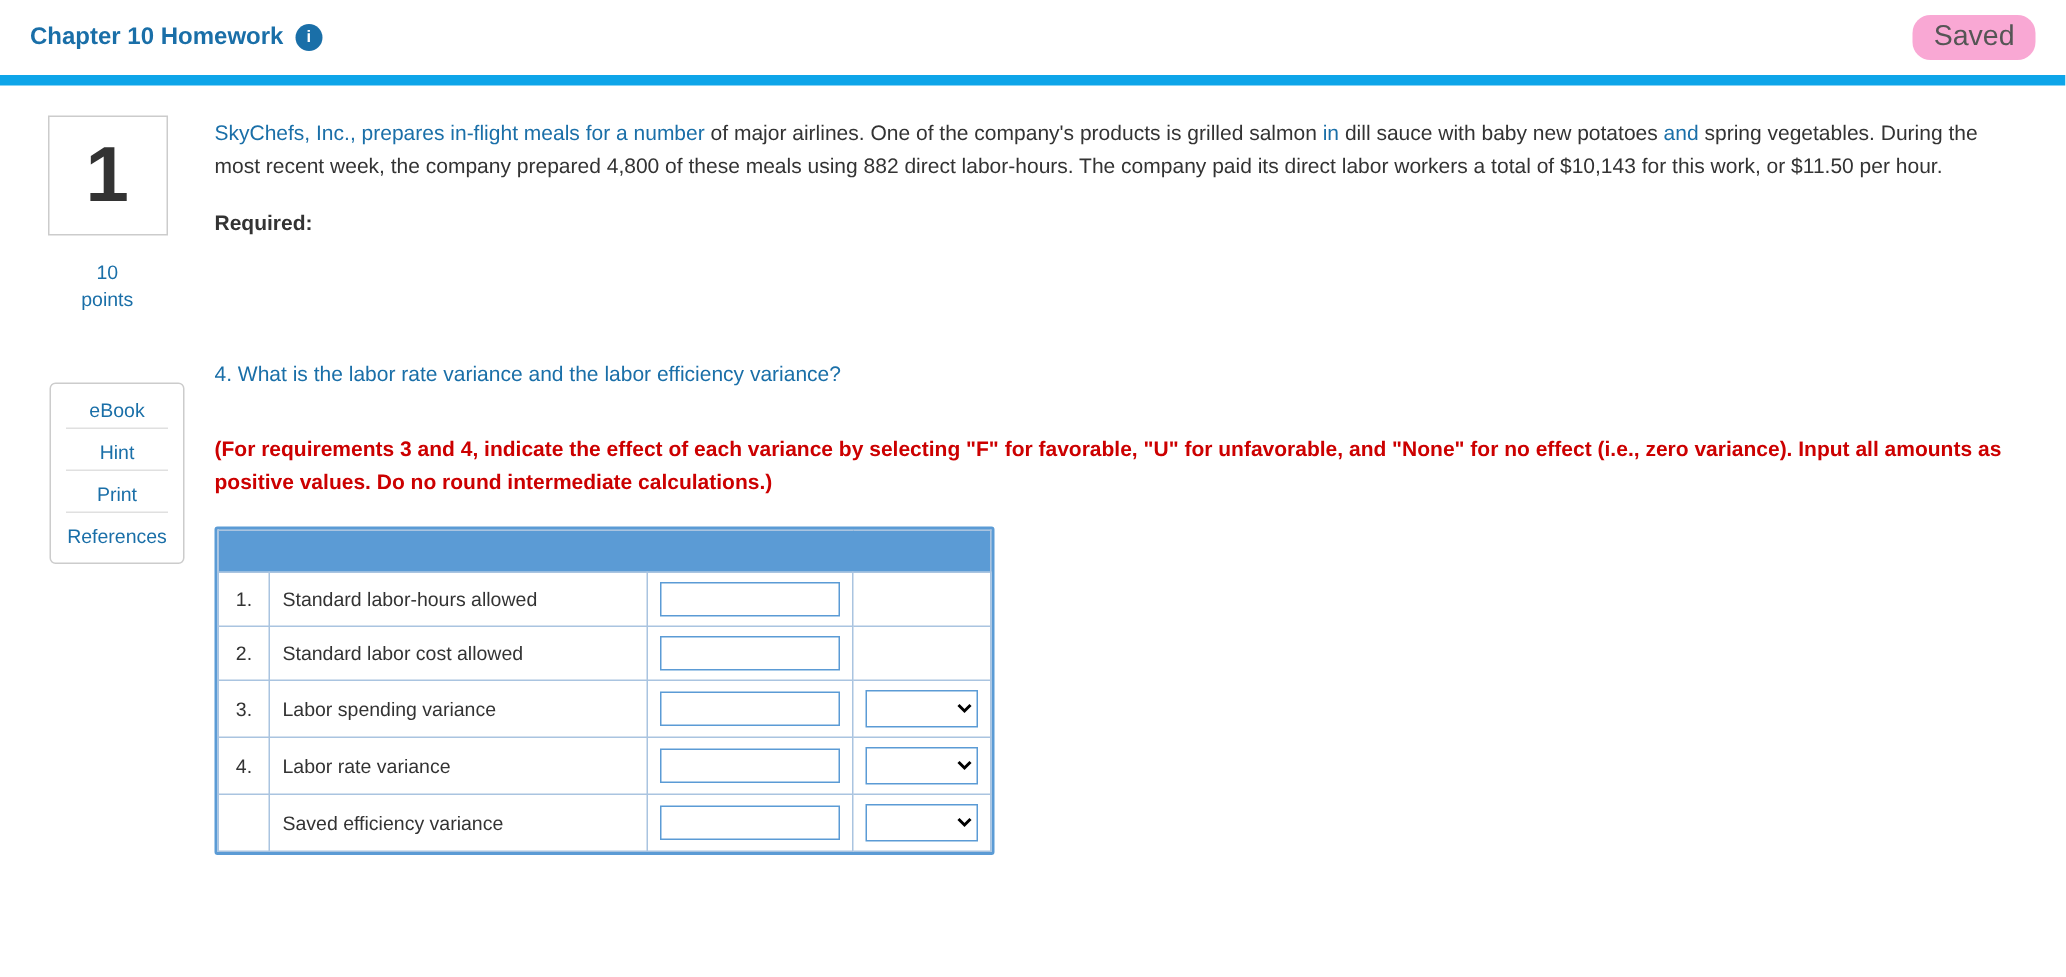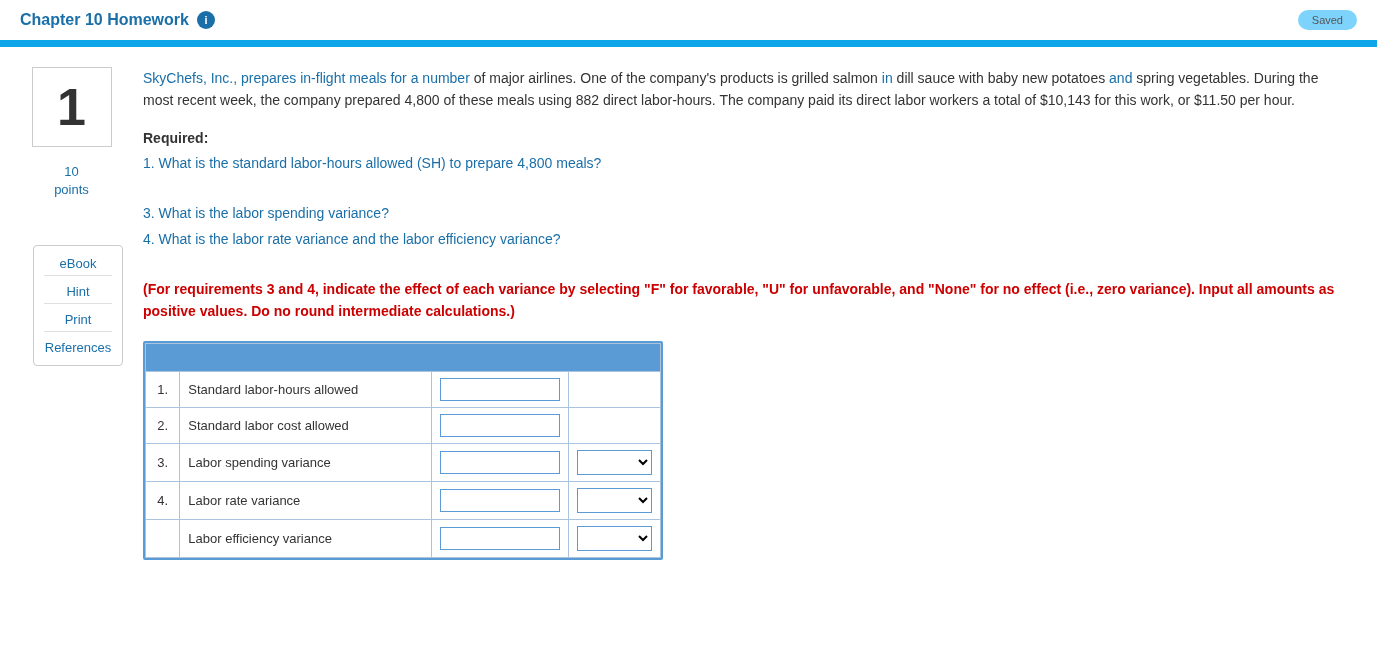--- a/index.html
+++ b/index.html
@@ -33,24 +33,24 @@
       width: 18px;
       height: 18px;
       border-radius: 50%;
       background: #1a6fa8;
       color: white;
       font-size: 11px;
       font-weight: bold;
       cursor: pointer;
     }
     .saved-badge {
-      background: #7dd3fc;
+      background: #f9a8d4;
       border-radius: 12px;
       padding: 4px 14px;
-      font-size: 11px;
+      font-size: 19px;
       color: #555;
     }
     .main-container {
       display: flex;
       padding: 20px;
       gap: 20px;
     }
     .left-sidebar {
       display: flex;
       flex-direction: column;
@@ -222,23 +222,23 @@
 
   <div class="content-area">
 
     <p class="problem-text">
       <span class="highlight-blue">SkyChefs, Inc., prepares </span><span class="highlight-blue">in-flight meals for a number</span><span> of major airlines. One of the company's products is grilled salmon </span><span class="highlight-blue">in</span><span> dill sauce with baby new potatoes </span><span class="highlight-blue">and</span><span> spring vegetables. During the most recent week, the company prepared 4,800 of these meals using 882 direct labor-hours. The company paid its direct labor workers a total of $10,143 for this work, or $11.50 per hour.</span>
     </p>
 
 
     <div class="required-section">
       <span class="required-label">Required:</span><br>
-      <span class="required-items">1. What is the standard labor-hours allowed (SH) to prepare 4,800 meals?</span><br>
       <br>
-      <span class="required-items">3. What is the labor spending variance?</span><br>
+      <br>
+      <br>
       <span class="required-items">4. What is the labor rate variance and the labor efficiency variance?</span>
     </div>
 
     <p class="warning-text">
       (For requirements 3 and 4, indicate the effect of each variance by selecting "F" for favorable, "U" for unfavorable, and "None" for no effect (i.e., zero variance). Input all amounts as positive values. Do no round intermediate calculations.)
     </p>
 
     <div class="answer-table-container">
       <table class="answer-table">
         <thead>
@@ -293,21 +293,21 @@
                 <option value=""></option>
                 <option value="F">F</option>
                 <option value="U">U</option>
                 <option value="None">None</option>
               </select>
             </td>
           </tr>
 
           <tr>
             <td class="row-num"></td>
-            <td class="row-label">Labor efficiency variance</td>
+            <td class="row-label">Saved efficiency variance</td>
             <td class="input-cell">
               <input type="text" style="">
             </td>
             <td class="dropdown-cell">
               <select>
                 <option value=""></option>
                 <option value="F">F</option>
                 <option value="U">U</option>
                 <option value="None">None</option>
               </select>

